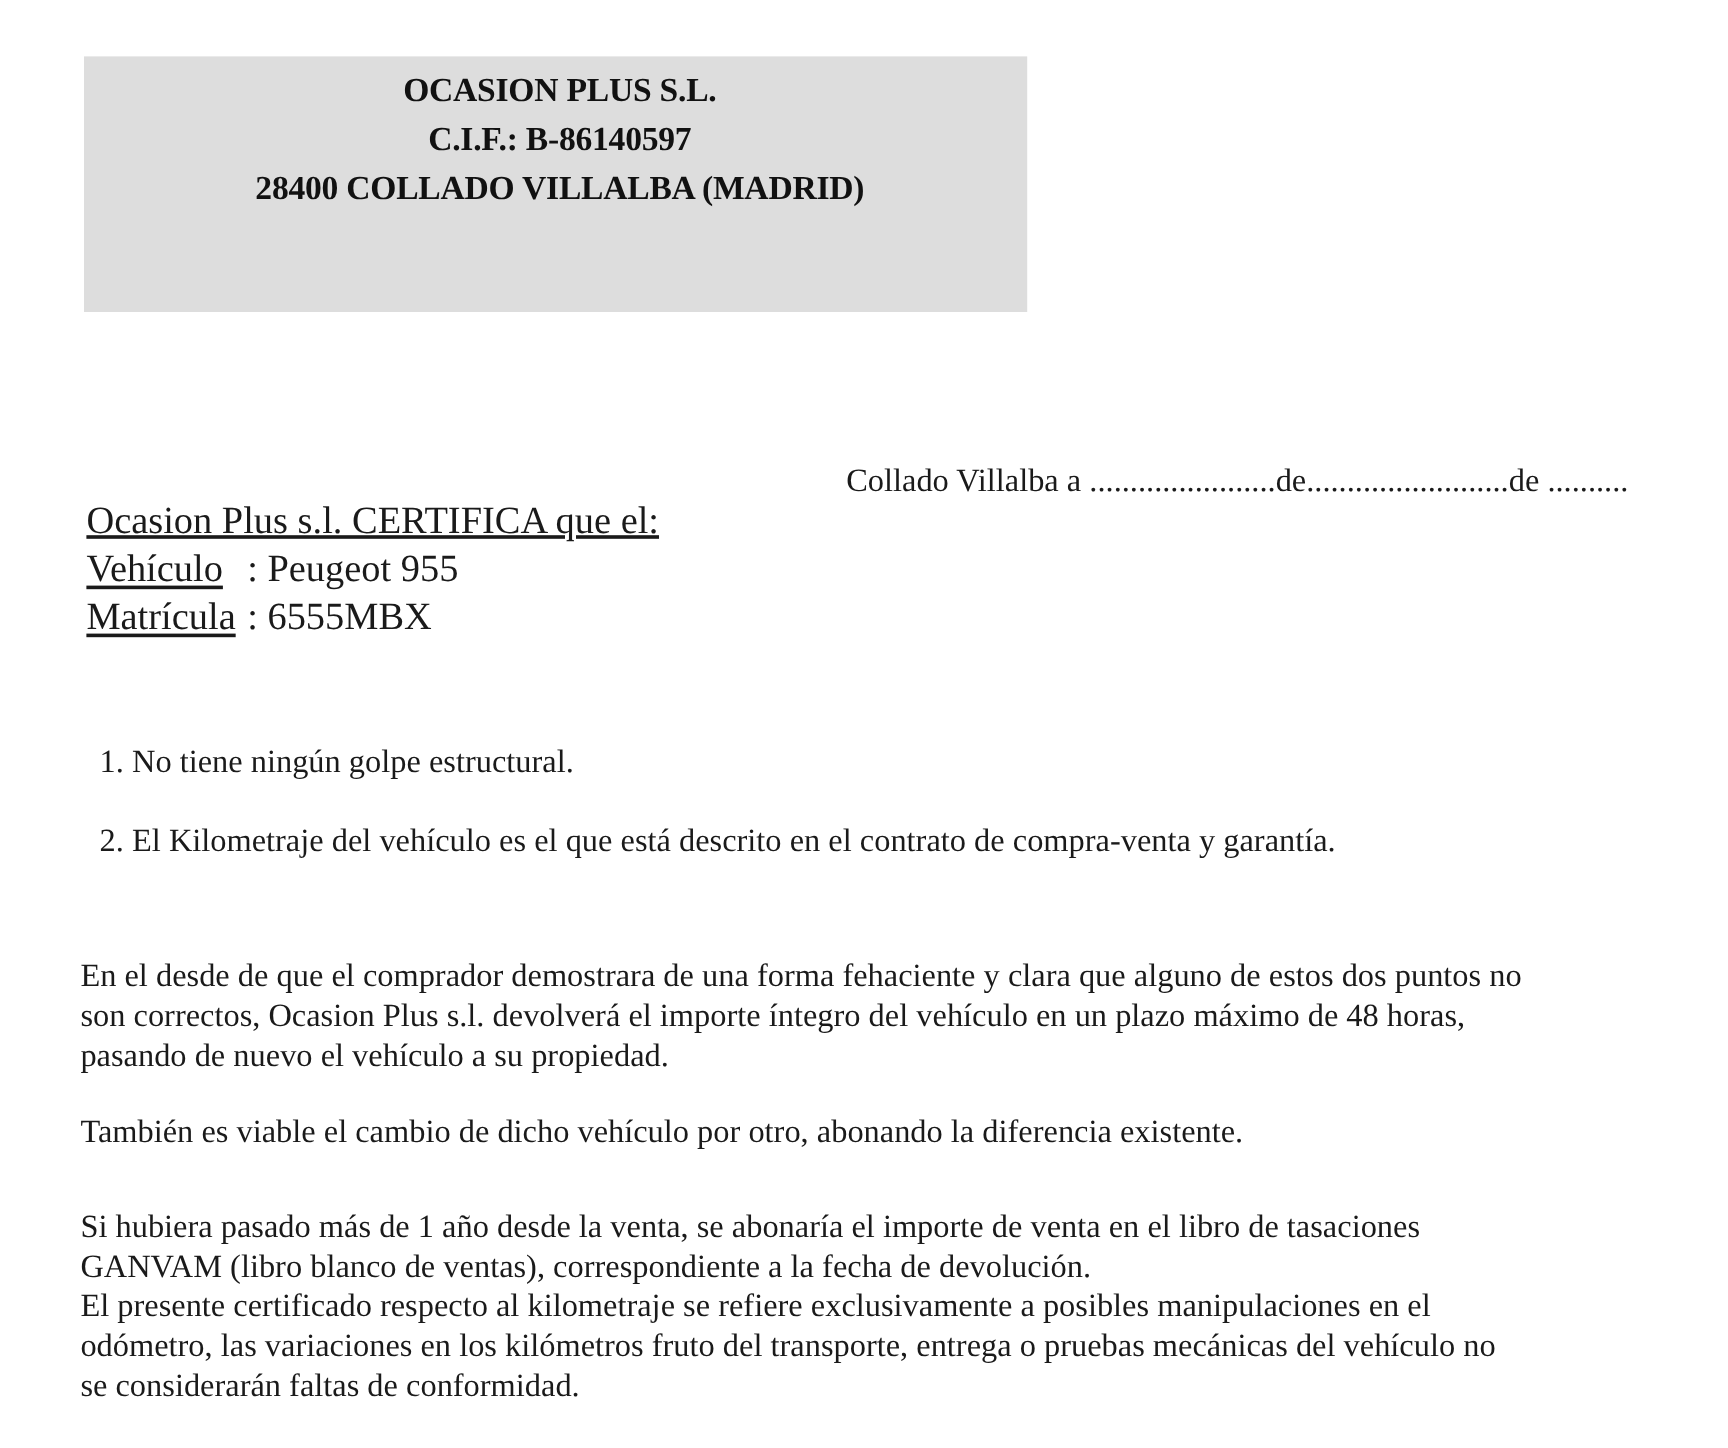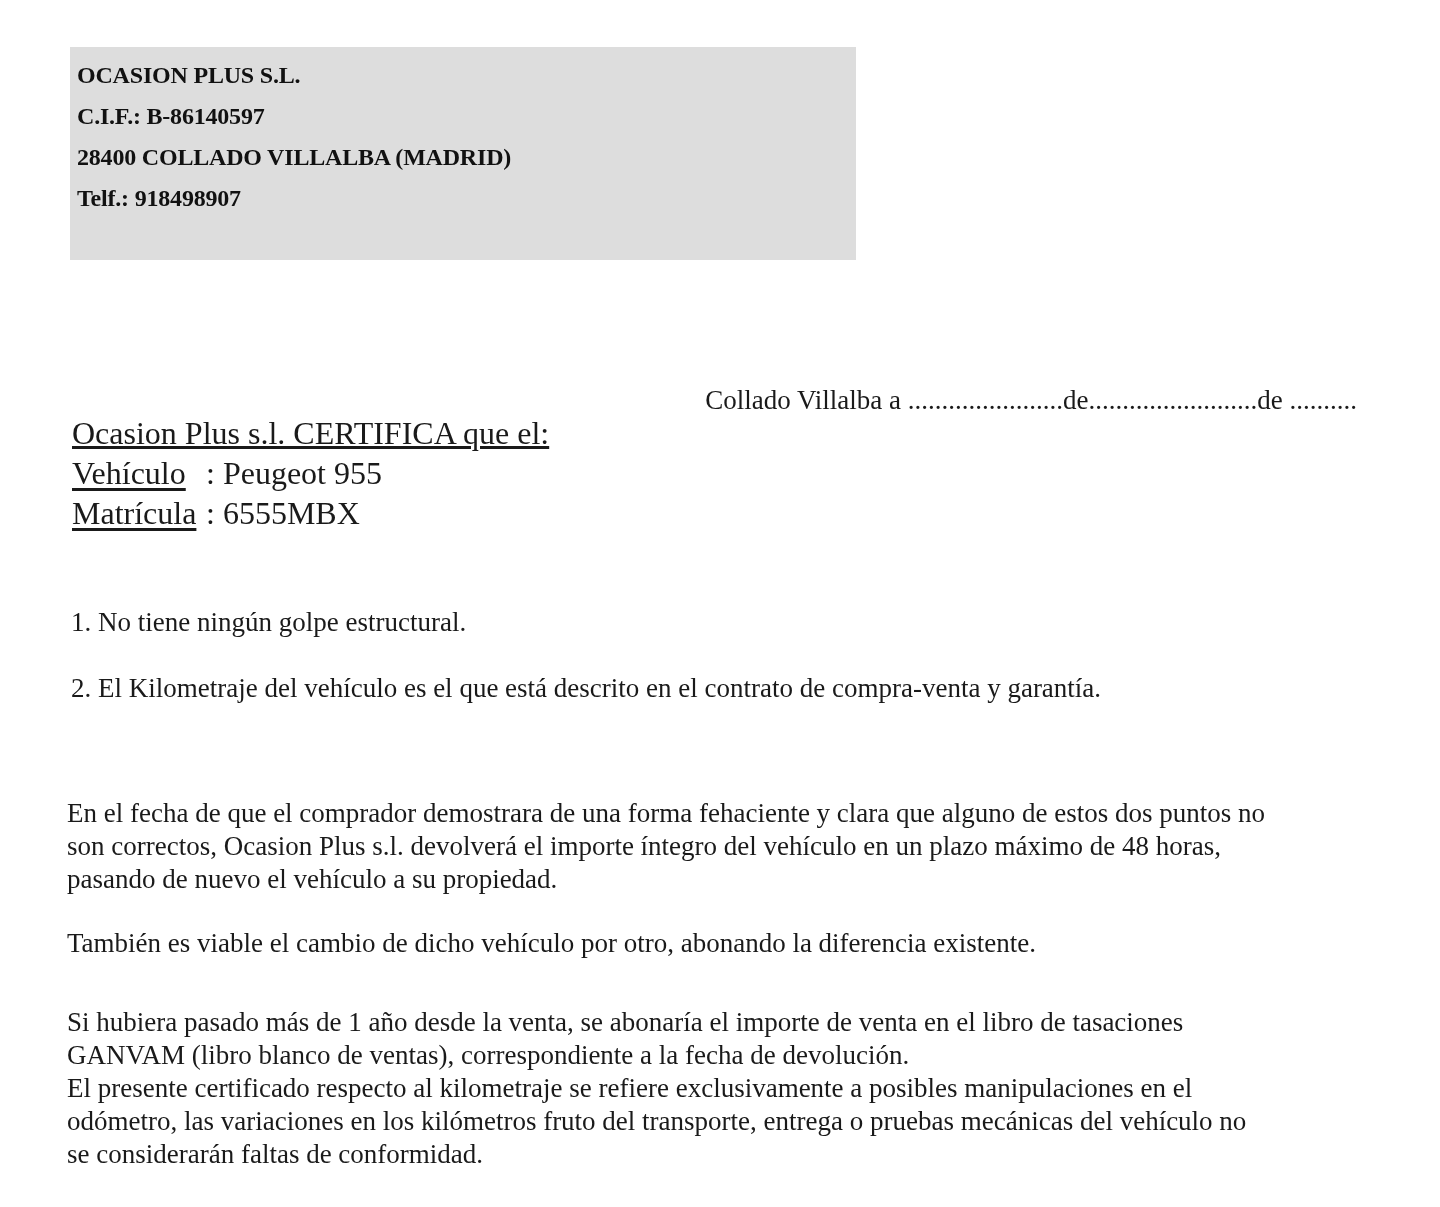--- a/index.html
+++ b/index.html
@@ -27,25 +27,26 @@
       top: 47px;
       width: 786px;
       height: 213px;
       background: #dddddd;
       box-sizing: border-box;
       padding: 8px 0 0 7px;
     }
     .company-line {
       font-family: "Liberation Serif", "DejaVu Serif", serif;
       font-weight: bold;
-      font-size: 24px;
+      font-size: 28px;
       line-height: 41px;
       letter-spacing: -0.2px;
       white-space: nowrap;
       color: #111111;
+      text-align: center;
     }
     .place-date {
       position: absolute;
       right: 83px;
       top: 337px;
       font-size: 27px;
       line-height: 38px;
       white-space: nowrap;
       margin-top: 44px;
     }
@@ -71,21 +72,21 @@
     }
     .points {
       position: absolute;
       left: 67px;
       top: 599px;
       font-size: 27px;
       line-height: 38px;
     }
     .point {
       white-space: nowrap;
-      margin: 4px;
+      margin: 16px;
     }
     .point + .point {
       margin-top: 28px;
     }
     .paragraphs {
       position: absolute;
       left: 67px;
       top: 797px;
       width: 1320px;
       font-size: 27px;
@@ -104,21 +105,20 @@
   </style>
 </head>
 <body>
 
 <div class="page">
 
   <div class="company-box" style="background: rgb(221, 221, 221);">
     <div class="company-line">OCASION PLUS S.L.</div>
     <div class="company-line">C.I.F.: B-86140597</div>
     <div class="company-line">28400 COLLADO VILLALBA (MADRID)</div>
-    <div class="company-line">Telf.: 918498907</div>
   </div>
 
   <div class="place-date">Collado Villalba a .......................de.........................de ..........</div>
 
   <div class="certifica">
     <div>Ocasion Plus s.l. CERTIFICA que el:</div>
     <div class="field-row">
       <span class="field-label">Vehículo</span><span class="field-value">: Peugeot 955</span>
     </div>
     <div class="field-row">
@@ -126,21 +126,21 @@
     </div>
   </div>
 
   <div class="points">
     <p class="point">1. No tiene ningún golpe estructural.</p>
     <p class="point">2. El Kilometraje del vehículo es el que está descrito en el contrato de compra-venta y garantía.</p>
   </div>
 
   <div class="paragraphs">
     <p class="para para-1">
-      <span class="ln">En el fecha de que el comprador demostrara de una forma fehaciente y clara que alguno de estos dos puntos no</span>
+      <span class="ln">En el desde de que el comprador demostrara de una forma fehaciente y clara que alguno de estos dos puntos no</span>
       <span class="ln">son correctos, Ocasion Plus s.l. devolverá el importe íntegro del vehículo en un plazo máximo de 48 horas,</span>
       <span class="ln">pasando de nuevo el vehículo a su propiedad.</span>
     </p>
     <p class="para para-2">
       <span class="ln">También es viable el cambio de dicho vehículo por otro, abonando la diferencia existente.</span>
     </p>
     <p class="para para-3">
       <span class="ln">Si hubiera pasado más de 1 año desde la venta, se abonaría el importe de venta en el libro de tasaciones</span>
       <span class="ln">GANVAM (libro blanco de ventas), correspondiente a la fecha de devolución.</span>
     </p>

